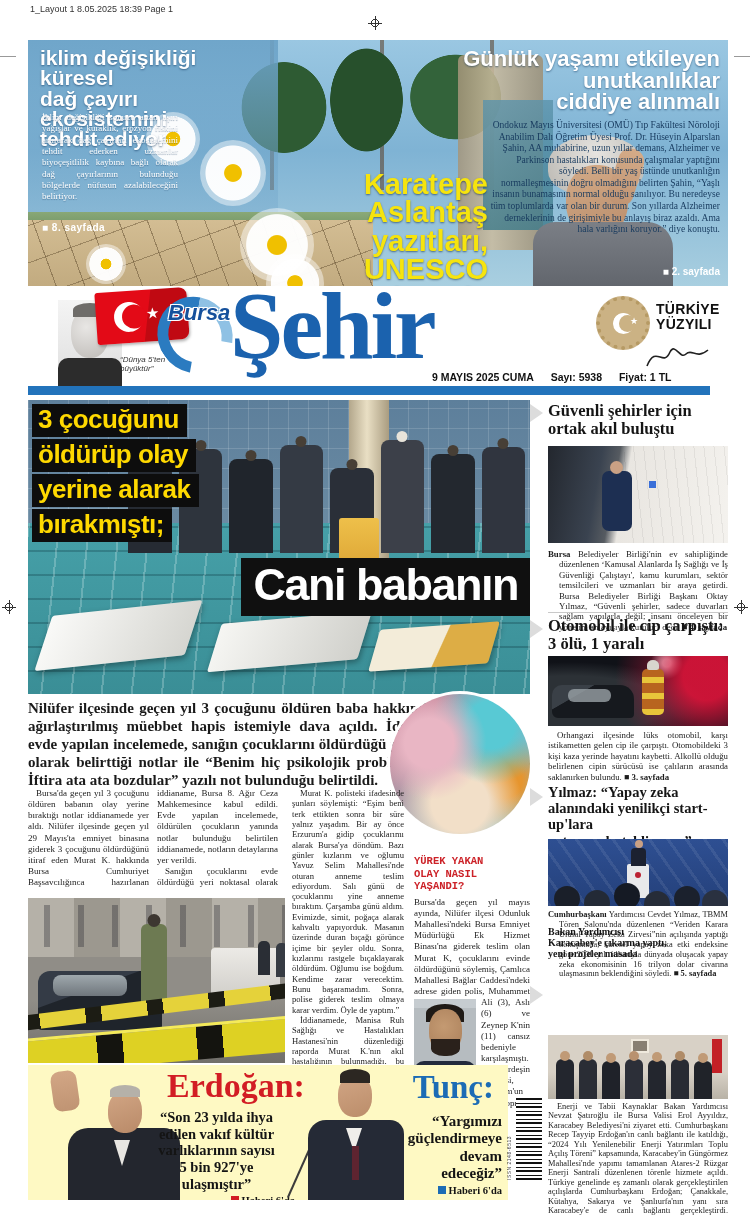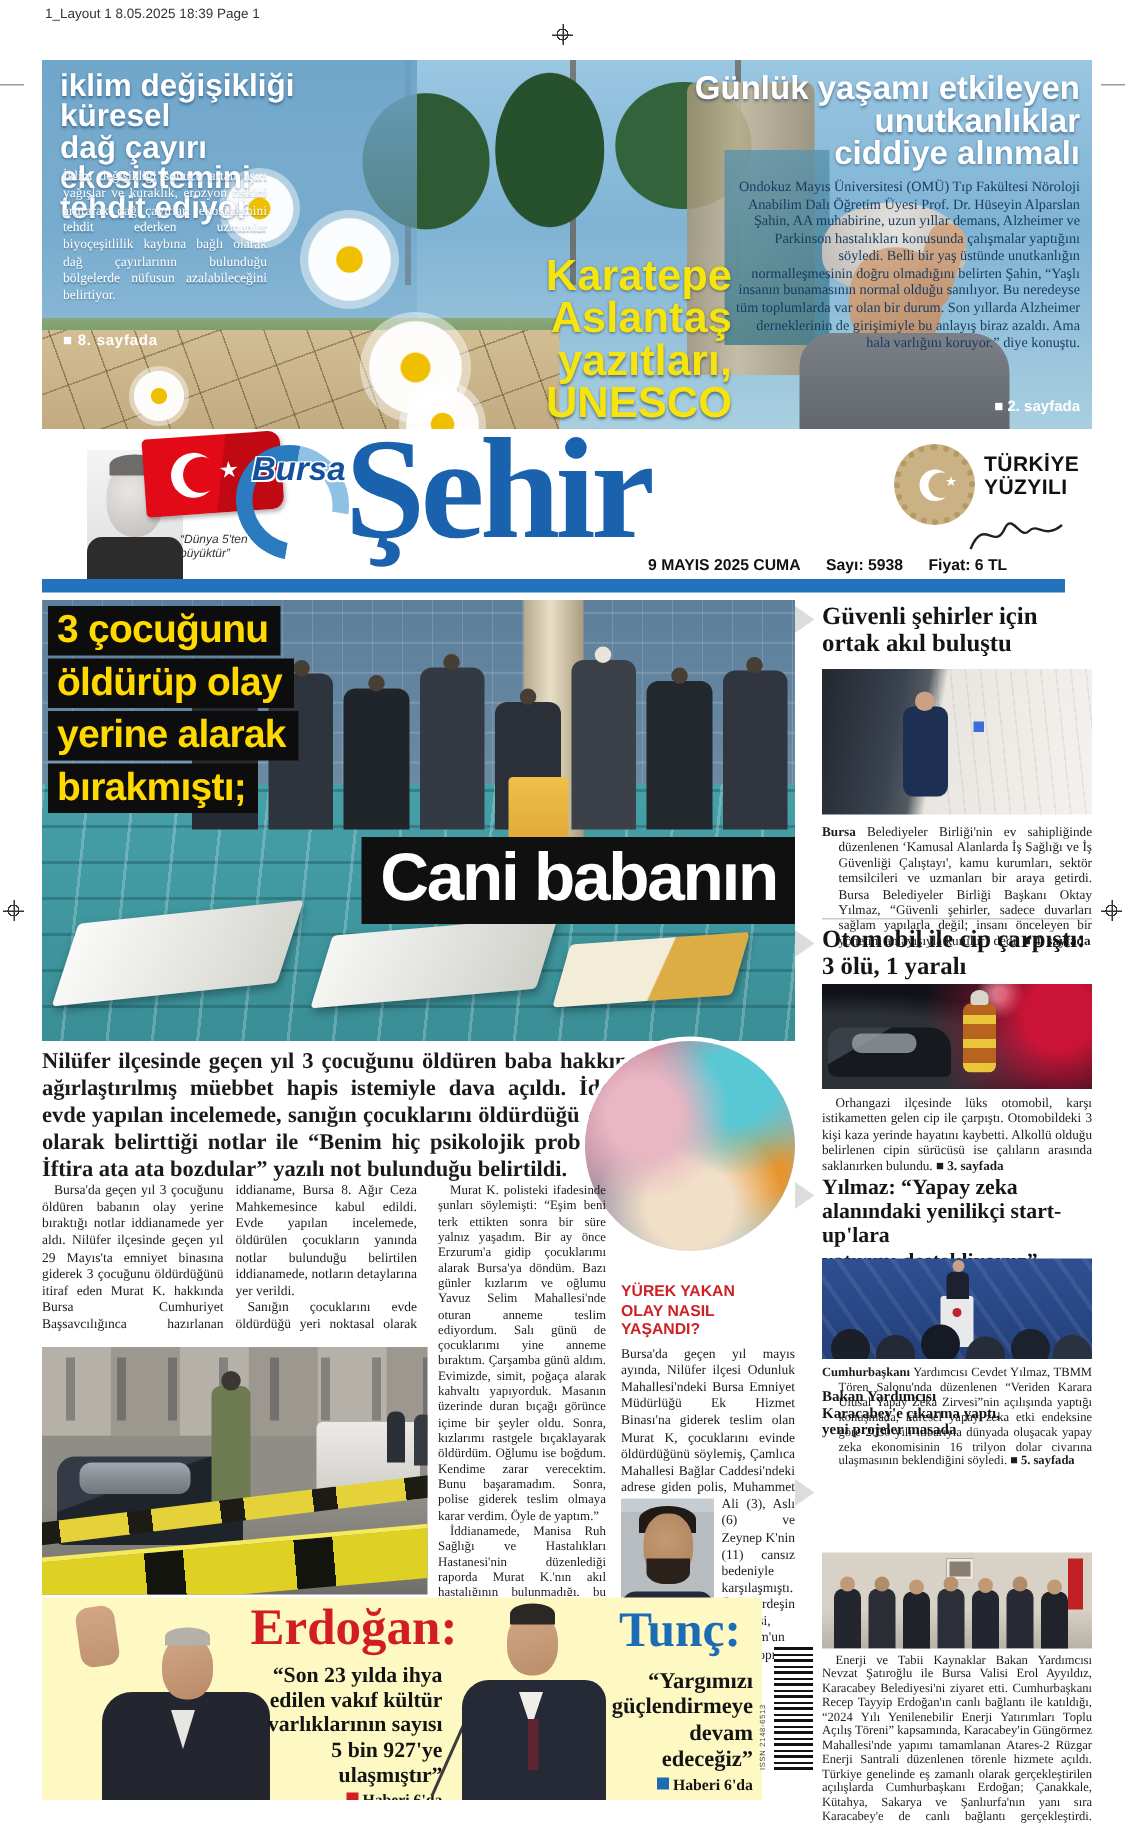--- a/index.html
+++ b/index.html
@@ -166,21 +166,21 @@
 .cop::before{content:"";position:absolute;top:-10px;left:50%;transform:translateX(-50%);
   width:13px;height:13px;border-radius:50%;background:#3d3731}
 .figs{position:absolute;right:6%;top:26%;width:12px;height:34px;border-radius:5px 5px 0 0;background:#2a2e35;
   box-shadow:18px 2px 0 #363b43,36px -1px 0 #23272e,54px 3px 0 #30353d}
 .tape1{position:absolute;left:-2%;bottom:30%;width:106%;height:15px;transform:rotate(-7deg);
   background:repeating-linear-gradient(90deg,#1c1c14 0 16px,#e5d23a 16px 62px)}
 .tape2{position:absolute;left:-2%;bottom:0;width:106%;height:36px;transform:rotate(-5deg);
   border-top:3px solid #f4ea5a;
   background:repeating-linear-gradient(90deg,#ded123 0 74px,#14140f 74px 100px)}
 .box4{left:414px;top:855px;width:116px}
-.box4-h{font-size:10.5px;font-weight:bold;color:#cc2127;line-height:1.2;font-family:Liberation Sans, sans-serif}
+.box4-h{font-size:10.5px;font-weight:bold;color:#cc2127;line-height:1.2;font-family:Liberation Mono, monospace}
 .box4-t{margin-top:4px;font-size:9px;line-height:1.24;text-align:justify;
   font-family:"Liberation Serif",serif;color:#1c1c1c}
 .mug{float:left;width:62px;height:88px;margin:2px 5px 2px 0;position:relative;overflow:hidden;
   background:linear-gradient(180deg,#c6ccd0 0 10%,#b6bcc0 10%)}
 .mug .hair{position:absolute;left:12px;top:5px;width:38px;height:18px;border-radius:50% 50% 0 0;background:#1f1a16}
 .mug .face{position:absolute;left:15px;top:10px;width:33px;height:44px;border-radius:45%;
   background:radial-gradient(circle at 45% 40%,#c49a72,#a87d58)}
 .mug .beard{position:absolute;left:17px;top:40px;width:29px;height:17px;border-radius:0 0 45% 45%;background:#2a211b}
 .mug .torso{position:absolute;left:0;bottom:0;width:100%;height:26px;border-radius:10px 10px 0 0;background:#222a3c}
 
@@ -238,21 +238,21 @@
 .erd2 .suit{position:absolute;left:40px;bottom:0;width:112px;height:72px;border-radius:20px 16px 0 0;background:#23262e}
 .erd2 .shirt{position:absolute;left:86px;bottom:34px;width:16px;height:26px;background:#e8e6e2;
   clip-path:polygon(0 0,100% 0,50% 100%)}
 .erd2 .head{position:absolute;left:80px;top:22px;width:34px;height:42px;border-radius:45%;
   background:linear-gradient(160deg,#d2a685,#b98a68)}
 .erd2 .hairg{position:absolute;left:82px;top:16px;width:30px;height:12px;border-radius:50% 50% 0 0;background:#b5b1a9}
 .erd2 .hand{position:absolute;left:24px;top:2px;width:26px;height:40px;border-radius:9px;
   background:linear-gradient(#d2a685,#c09473);transform:rotate(-8deg)}
 .erd-name{position:absolute;left:128px;top:2px;width:160px;text-align:center;
   font-family:"Liberation Serif",serif;font-weight:bold;font-size:34px;color:#d21d24}
-.erd-quote{position:absolute;left:110px;top:44px;width:157px;text-align:right;
+.erd-quote{position:absolute;left:110px;top:44px;width:157px;text-align:center;
   font-family:"Liberation Serif",serif;font-weight:bold;font-size:14.5px;line-height:1.15;color:#141414}
 .erd-ref{position:absolute;left:110px;top:130px;width:157px;text-align:right;
   font-family:"Liberation Serif",serif;font-weight:bold;font-size:10.5px;color:#141414}
 .sq{display:inline-block;width:8px;height:8px;margin-right:3px}
 .sq.red{background:#d21d24}
 .sq.blue{background:#1c6cb5}
 .tunc2{position:absolute;left:268px;top:0;width:118px;height:135px}
 .tunc2 .suit{position:absolute;left:12px;bottom:0;width:96px;height:80px;border-radius:18px 14px 0 0;background:#252a36}
 .tunc2 .shirt{position:absolute;left:50px;bottom:48px;width:16px;height:24px;background:#f0eeea;
   clip-path:polygon(0 0,100% 0,50% 100%)}
@@ -332,21 +332,21 @@
     <span class="cr1"></span>
     <span class="cr2"></span>
     <span class="st">★</span>
   </div>
   <div class="x globe"></div>
   <div class="x bursa">Bursa</div>
   <div class="x sehir">Şehir</div>
   <div class="x dateline">
     <span>9 MAYIS 2025 CUMA</span>
     <span>Sayı: 5938</span>
-    <span>Fiyat: 6 TL</span>
+    <span>Fiyat: 1 TL</span>
   </div>
   <div class="x tycirc">
     <span class="c1"></span>
     <span class="c2"></span>
     <span class="st">★</span>
   </div>
   <div class="x tytext pre">TÜRKİYE
 YÜZYILI</div>
   <div class="x sig">
     <svg width="72" height="38" viewBox="0 0 72 38">

